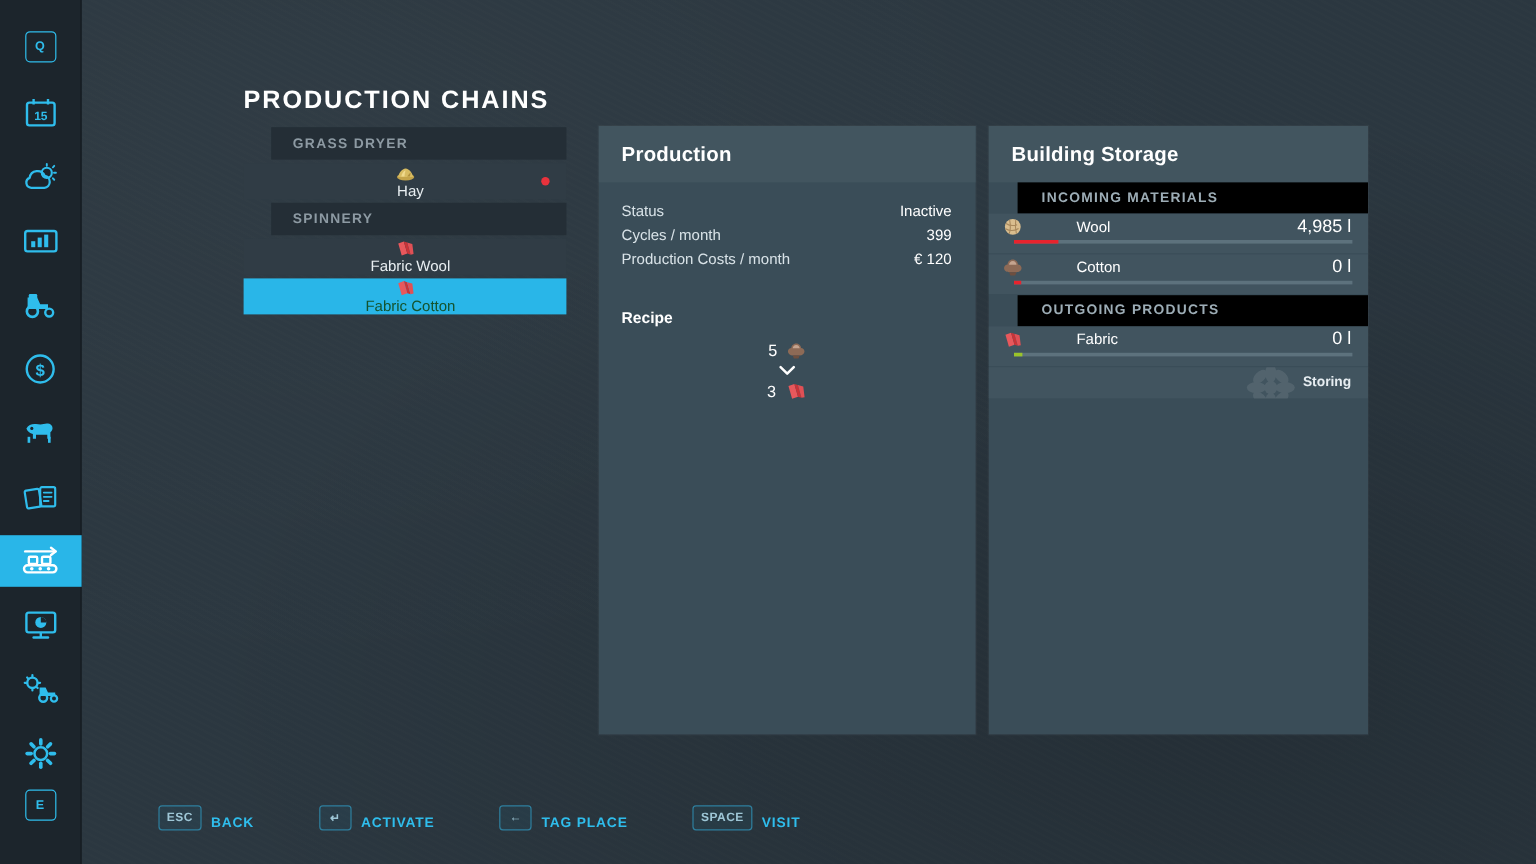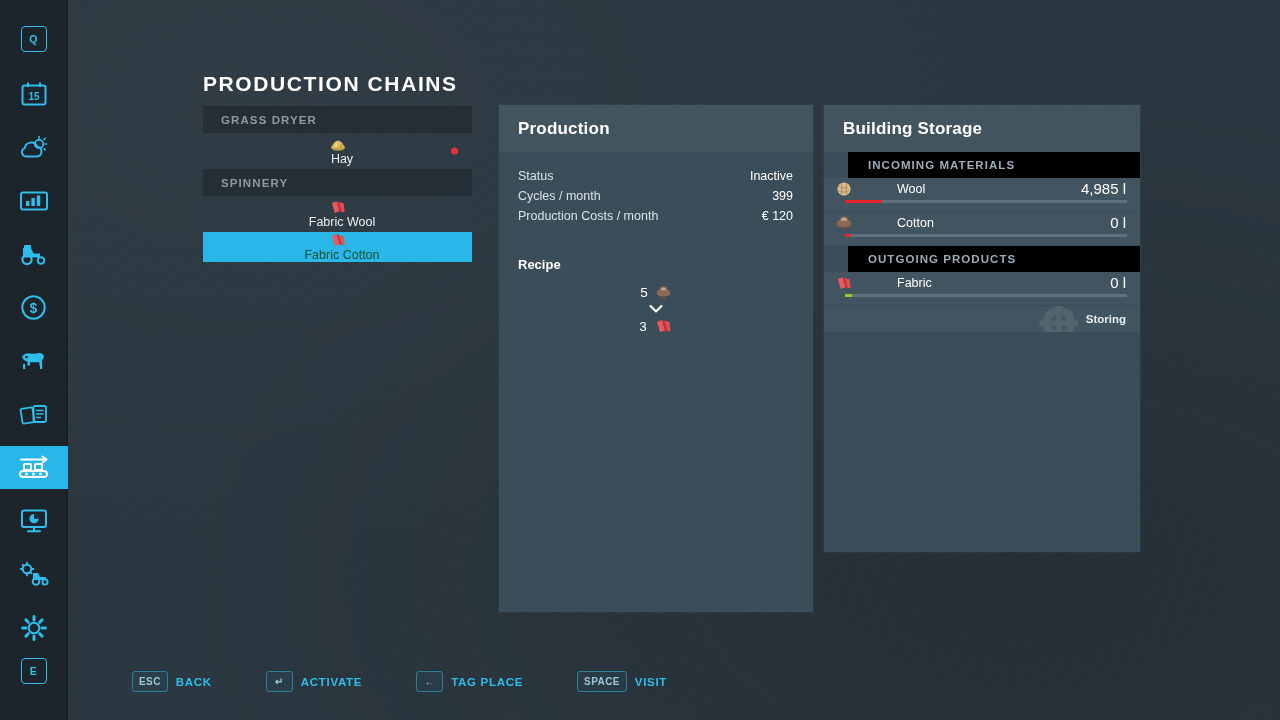--- a/index.html
+++ b/index.html
@@ -54,20 +54,21 @@
   
   .chain-list{
     position:absolute; left:203px; top:106px; width:269px;
   }
   .chain-group-header{
     height:27px; background:#242e36;
     display:flex; align-items:center; padding-left:18px;
     font-size:11.5px; font-weight:bold; letter-spacing:1.1px;
     color:#8d9aa3;
     margin-bottom:3px;
+    margin-left:23px;
   }
   .chain-row{
     height:30px; background:#303c45;
     display:flex; align-items:center; padding:0 12px 0 12px;
     margin-bottom:3px;
     position:relative;
     flex-direction:column;
   }
   .chain-row.selected{ background:#29b6e8; }
   .chain-row .label{
@@ -80,21 +81,21 @@
   }
   .ico{ width:18px; height:16px; display:block; flex:none; }
 
   
   .panel{
     position:absolute;
     background:#3a4d58;
     box-shadow:0 0 0 1px rgba(255,255,255,0.03);
   }
   .panel-production{ left:499px; top:105px; width:314px; height:507px; }
-  .panel-storage{ left:824px; top:105px; width:316px; height:447px; }
+  .panel-storage{ left:824px; top:105px; width:316px; height:507px; }
   .panel-head{
     height:47px; background:#42555f;
     display:flex; align-items:center; padding-left:19px;
     font-size:17px; font-weight:bold; color:#ffffff; letter-spacing:0.2px;
   }
 
   
   .stats{ padding:14px 20px 0 19px; }
   .stat-row{
     display:flex; justify-content:space-between; align-items:baseline;
@@ -154,21 +155,21 @@
   .flower{
     position:absolute; right:58px; top:-4px;
     opacity:0.09;
   }
 
   
   .helpbar{
     position:absolute; left:100px; bottom:28px;
     display:flex; align-items:center; gap:22px;
   }
-  .help-item{ display:flex; align-items:center; gap:8px;padding-left:32px; }
+  .help-item{ display:flex; align-items:flex-end; gap:8px;padding-left:32px; }
   .help-key{
     min-width:27px; height:21px; padding:0 6px;
     border:1.4px solid #2e7f9e; border-radius:3px;
     background:rgba(41,182,232,0.06);
     display:flex; align-items:center; justify-content:center;
     font-size:10px; font-weight:bold; color:#9ec6d6; letter-spacing:0.4px;
   }
   .help-label{
     font-size:11.5px; font-weight:bold; color:#2fbdec; letter-spacing:0.7px;
   }

